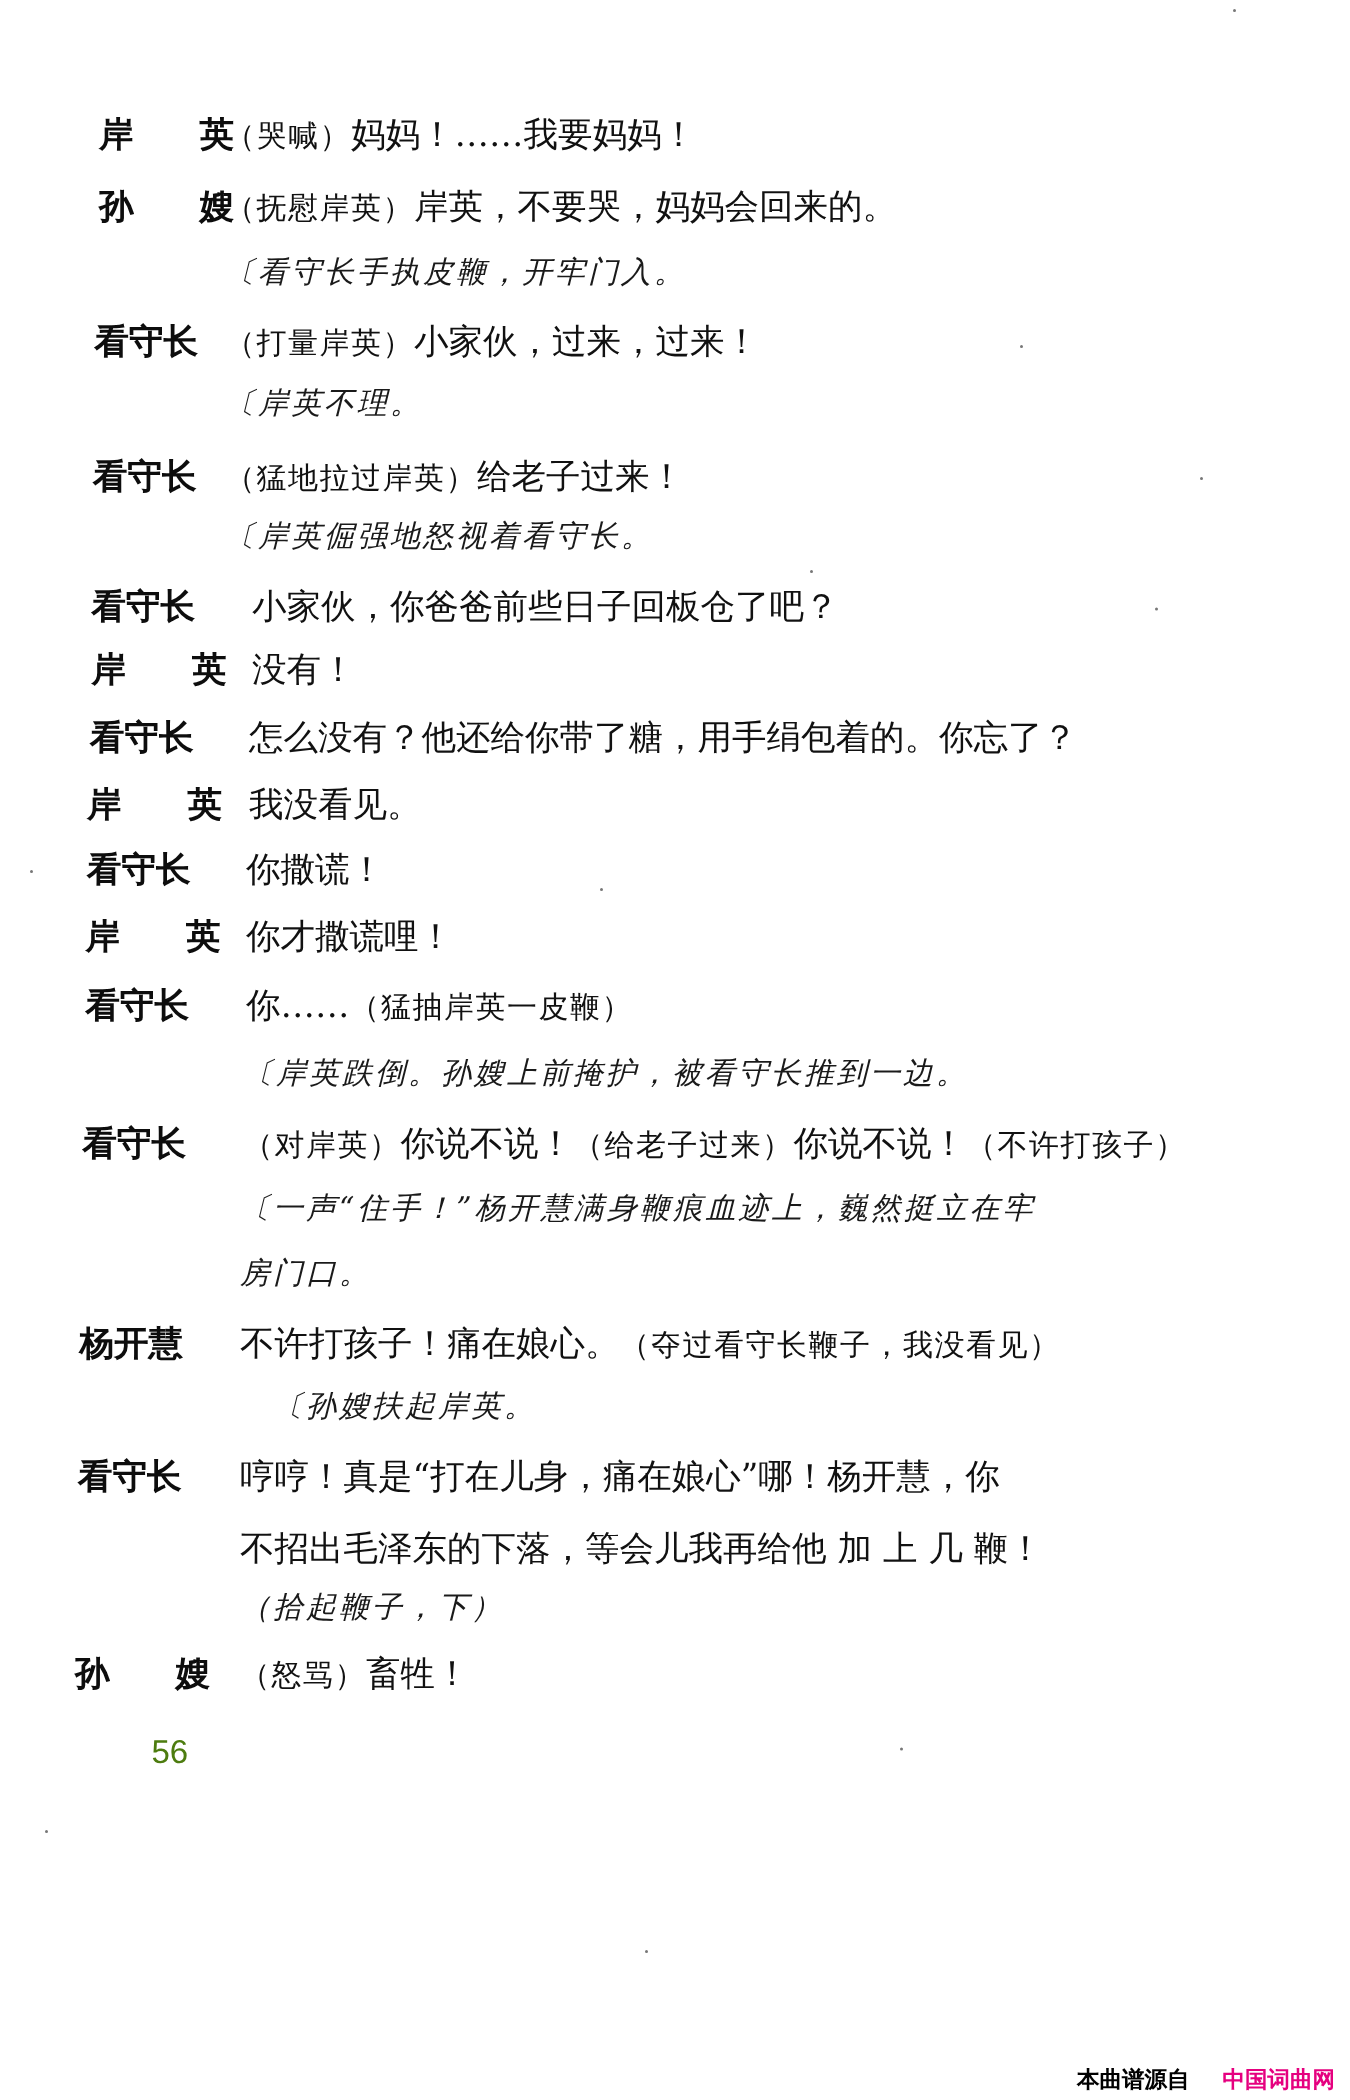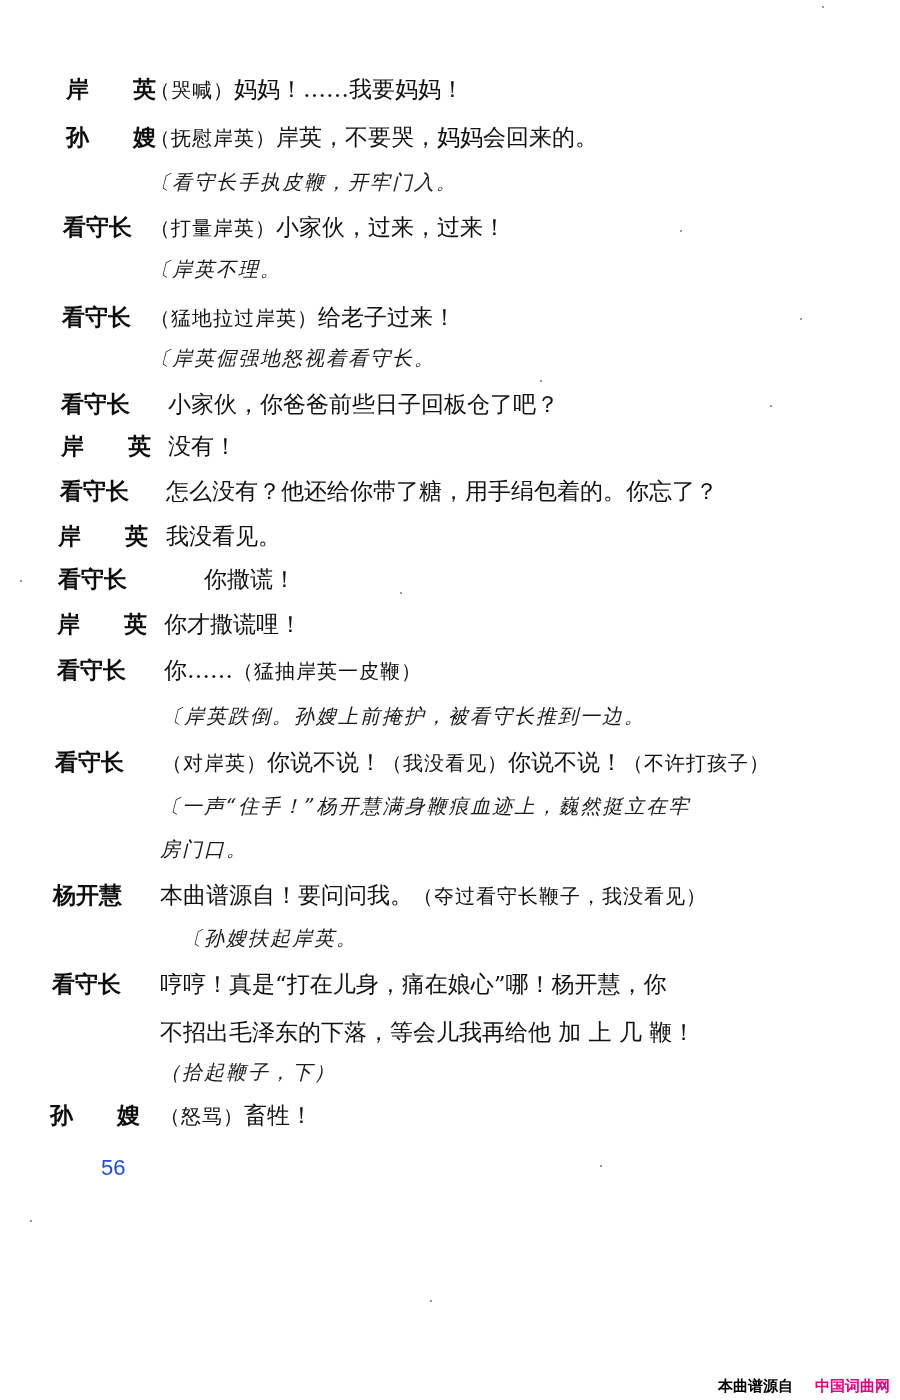--- a/index.html
+++ b/index.html
@@ -10,21 +10,21 @@
     .page { position: absolute; left: 0; top: 0; width: 900px; height: 1400px; }
     .line { position: absolute; left: 0; height: 40px; white-space: nowrap; }
     .speaker {
       position: absolute; width: 90px; font-family: "DejaVu Sans", "Liberation Sans", sans-serif;
       font-weight: bold; font-size: 23px; letter-spacing: 0px; color: #0d0d0d;
       display: flex; justify-content: space-between;
     }
     .text { position: absolute; font-size: 23px; color: #111; }
     .stage { font-size: 20px; font-style: italic; color: #1a1a1a; letter-spacing: 2px; }
     .dir { font-size: 20px; letter-spacing: 1px; }
-    .pnum { position: absolute; left: 101px; top: 1155px; font-family: "Liberation Sans", sans-serif; font-size: 22px; color: #1d4ed8; }
+    .pnum { position: absolute; left: 101px; top: 1155px; font-family: "Liberation Sans", sans-serif; font-size: 22px; color: #4d7c0f; }
     .footer { position: absolute; right: 10px; bottom: 4px; font-family: Liberation Serif, serif; font-weight: bold; font-size: 15px; }
     .footer .a { color: #000; margin-right: 22px; }
     .footer .b { color: #e5007f; }
     .speck { position: absolute; width: 2px; height: 2px; background: #777; border-radius: 1px; }
   </style>
 </head>
 <body>
 
 <div class="page" id="page">
     <div class="line" style="top: 74px;">
@@ -35,21 +35,21 @@
       <div class="text" style="left: 150px;"><span class="dir">（哭喊）</span><span>妈妈！……我要妈妈！</span></div>
     </div>
     <div class="line" style="top: 122px;">
       <div class="speaker" style="left: 66px;">
         <span>孙</span>
         <span>嫂</span>
       </div>
       <div class="text" style="left: 150px;"><span class="dir">（抚慰岸英）</span><span>岸英，不要哭，妈妈会回来的。</span></div>
     </div>
     <div class="line" style="top: 168px;">
-      <div class="text" style="left: 150px;"><span class="stage">〔看守长手执皮鞭，开牢门入。</span></div>
+      <div class="text" style="left: 150px; font-family: Liberation Mono, monospace;"><span class="stage">〔看守长手执皮鞭，开牢门入。</span></div>
     </div>
     <div class="line" style="top: 212px;">
       <div class="speaker" style="left: 63px;">
         <span>看守长</span>
       </div>
       <div class="text" style="left: 150px;"><span class="dir">（打量岸英）</span><span>小家伙，过来，过来！</span></div>
     </div>
     <div class="line" style="top: 255px;">
       <div class="text" style="left: 150px;"><span class="stage">〔岸英不理。</span></div>
     </div>
@@ -85,21 +85,21 @@
       <div class="speaker" style="left: 58px;">
         <span>岸</span>
         <span>英</span>
       </div>
       <div class="text" style="left: 166px;"><span>我没看见。</span></div>
     </div>
     <div class="line" style="top: 564px;">
       <div class="speaker" style="left: 58px;">
         <span>看守长</span>
       </div>
-      <div class="text" style="left: 164px; margin-left: 40px;"><span>你撒谎！</span></div>
+      <div class="text" style="left: 164px;"><span>你撒谎！</span></div>
     </div>
     <div class="line" style="top: 609px;">
       <div class="speaker" style="left: 57px;">
         <span>岸</span>
         <span>英</span>
       </div>
       <div class="text" style="left: 164px;"><span>你才撒谎哩！</span></div>
     </div>
     <div class="line" style="top: 655px;">
       <div class="speaker" style="left: 57px;">
@@ -107,33 +107,33 @@
       </div>
       <div class="text" style="left: 164px;"><span>你……</span><span class="dir">（猛抽岸英一皮鞭）</span></div>
     </div>
     <div class="line" style="top: 702px;">
       <div class="text" style="left: 162px;"><span class="stage">〔岸英跌倒。孙嫂上前掩护，被看守长推到一边。</span></div>
     </div>
     <div class="line" style="top: 747px;">
       <div class="speaker" style="left: 55px;">
         <span>看守长</span>
       </div>
-      <div class="text" style="left: 162px;"><span class="dir">（对岸英）</span><span>你说不说！</span><span class="dir">（我没看见）</span><span>你说不说！</span><span class="dir">（不许打孩子）</span></div>
+      <div class="text" style="left: 162px;"><span class="dir">（对岸英）</span><span>你说不说！</span><span class="dir">（给老子过来）</span><span>你说不说！</span><span class="dir">（不许打孩子）</span></div>
     </div>
     <div class="line" style="top: 792px;">
       <div class="text" style="left: 160px;"><span class="stage">〔一声“住手！”杨开慧满身鞭痕血迹上，巍然挺立在牢</span></div>
     </div>
     <div class="line" style="top: 835px;">
       <div class="text" style="left: 160px;"><span class="stage">房门口。</span></div>
     </div>
     <div class="line" style="top: 880px;">
       <div class="speaker" style="left: 53px; align-items: center;">
         <span>杨开慧</span>
       </div>
-      <div class="text" style="left: 160px;"><span>本曲谱源自！要问问我。</span><span class="dir">（夺过看守长鞭子，我没看见）</span></div>
+      <div class="text" style="left: 160px;"><span>不许打孩子！痛在娘心。</span><span class="dir">（夺过看守长鞭子，我没看见）</span></div>
     </div>
     <div class="line" style="top: 924px;">
       <div class="text" style="left: 160px; margin-left: 22px;"><span class="stage">〔孙嫂扶起岸英。</span></div>
     </div>
     <div class="line" style="top: 969px;">
       <div class="speaker" style="left: 52px;">
         <span>看守长</span>
       </div>
       <div class="text" style="left: 160px;"><span>哼哼！真是“打在儿身，痛在娘心”哪！杨开慧，你</span></div>
     </div>

